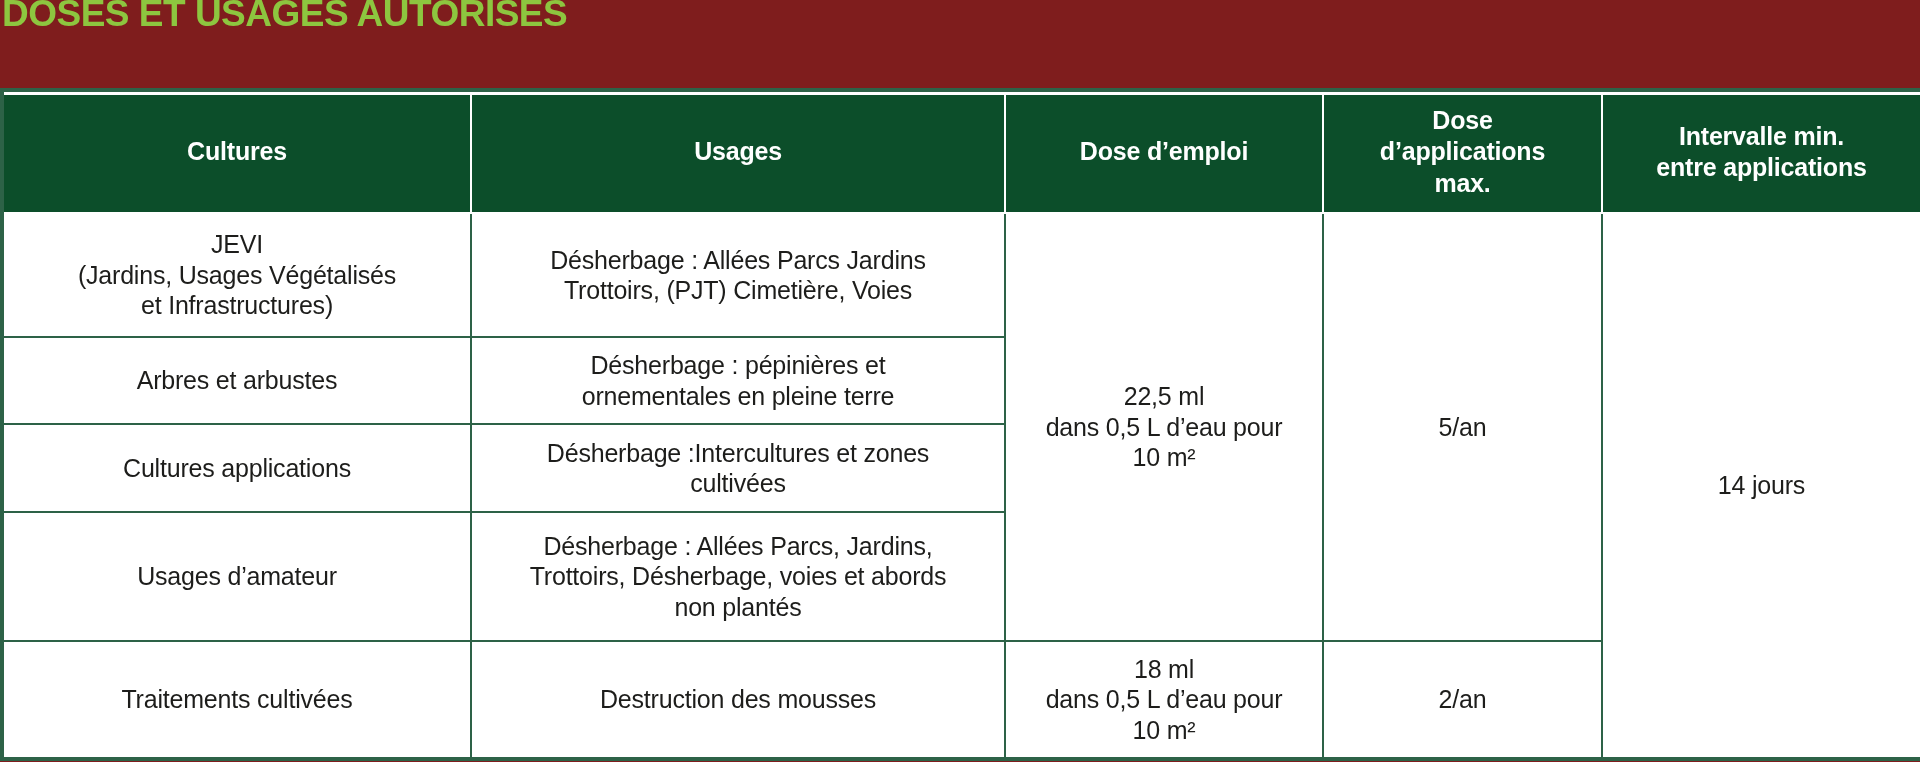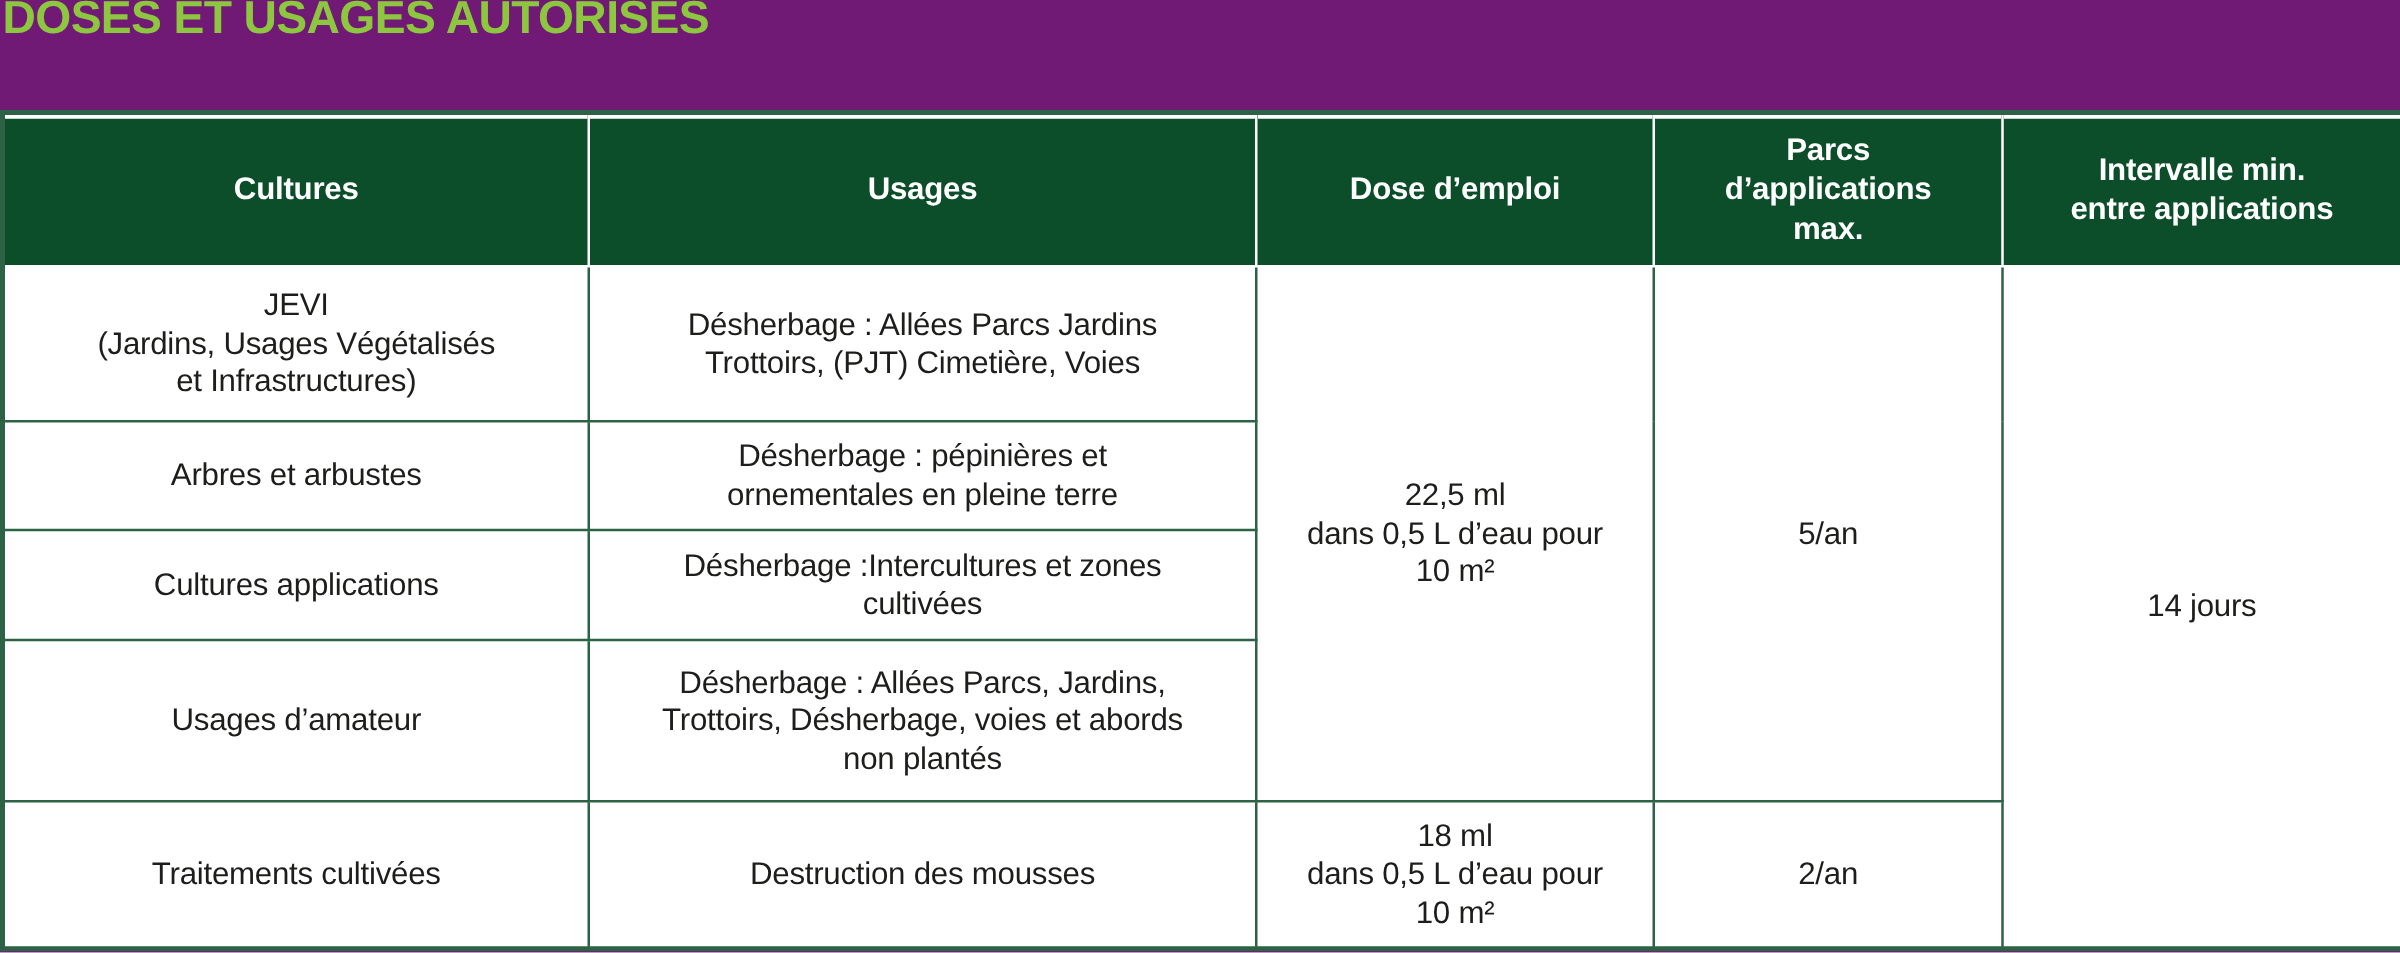--- a/index.html
+++ b/index.html
@@ -4,21 +4,21 @@
 <style>
   html, body {
     margin: 0;
     padding: 0;
     background: #ffffff;
   }
   .page {
     position: relative;
     width: 1920px;
     height: 762px;
-    background: #701a75;
+    background: #7f1d1d;
     overflow: hidden;
     font-family: "Liberation Sans", "DejaVu Sans", sans-serif;
     color: #1d1d1b;
   }
   .title {
     position: absolute;
     top: -6px;
     left: 2px;
     margin: 0;
     font-size: 37px;
@@ -83,21 +83,21 @@
       <col style="width:534px">
       <col style="width:318px">
       <col style="width:279px">
       <col style="width:320px">
     </colgroup>
     <thead>
       <tr class="r-head">
         <th>Cultures</th>
         <th>Usages</th>
         <th>Dose d’emploi</th>
-        <th>Parcs
+        <th>Dose
 d’applications
 max.</th>
         <th>Intervalle min.
 entre applications</th>
       </tr>
     </thead>
     <tbody>
       <tr class="r1">
         <td>JEVI
 (Jardins, Usages Végétalisés

